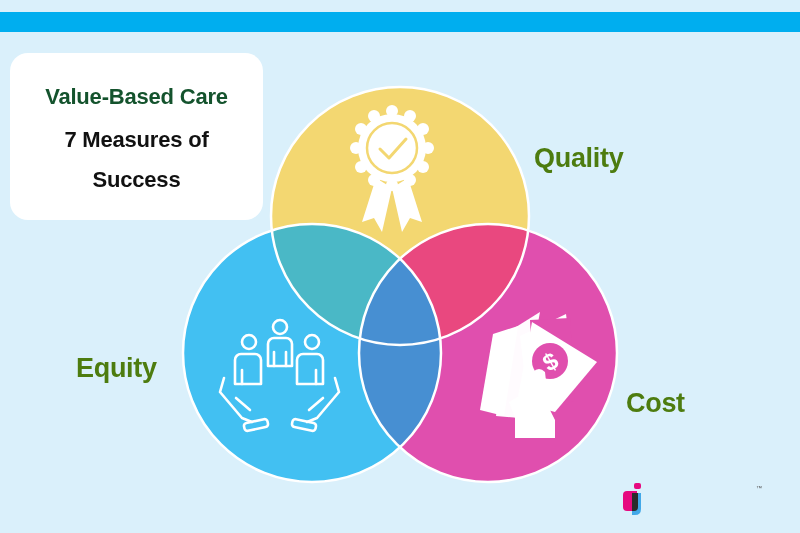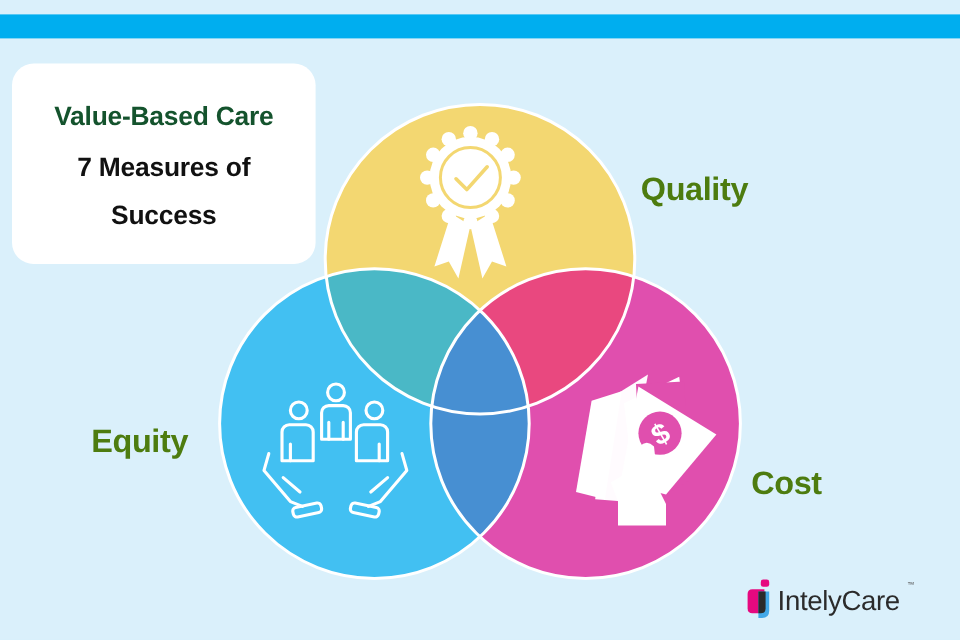--- a/index.html
+++ b/index.html
@@ -120,15 +120,14 @@
 <div class="label" style="left:76px; top:353px;">Equity</div>
 <div class="label" style="left:626px; top:344px;margin-top:44px;">Cost</div>
 
 <div class="logo">
   <svg width="24" height="36" viewBox="0 0 24 36" style="position:absolute; left:0; top:0;">
     <rect x="12" y="2" width="7" height="6" rx="2" fill="#E6097F"></rect>
     <path d="M1,14 q0,-4 4,-4 h10 v20 h-10 q-4,0 -4,-4 z" fill="#E6097F"></path>
     <path d="M10,12 h9 v16 q0,6 -6,6 h-3 z" fill="#42A8E8"></path>
     <path d="M10,12 h6 v14 q0,4 -4,4 h-2 z" fill="#2B2B2B"></path>
   </svg>
-  <span class="logo-text">IntelyCare</span>
   <span class="tm">™</span>
 </div>
 
 </body></html>

